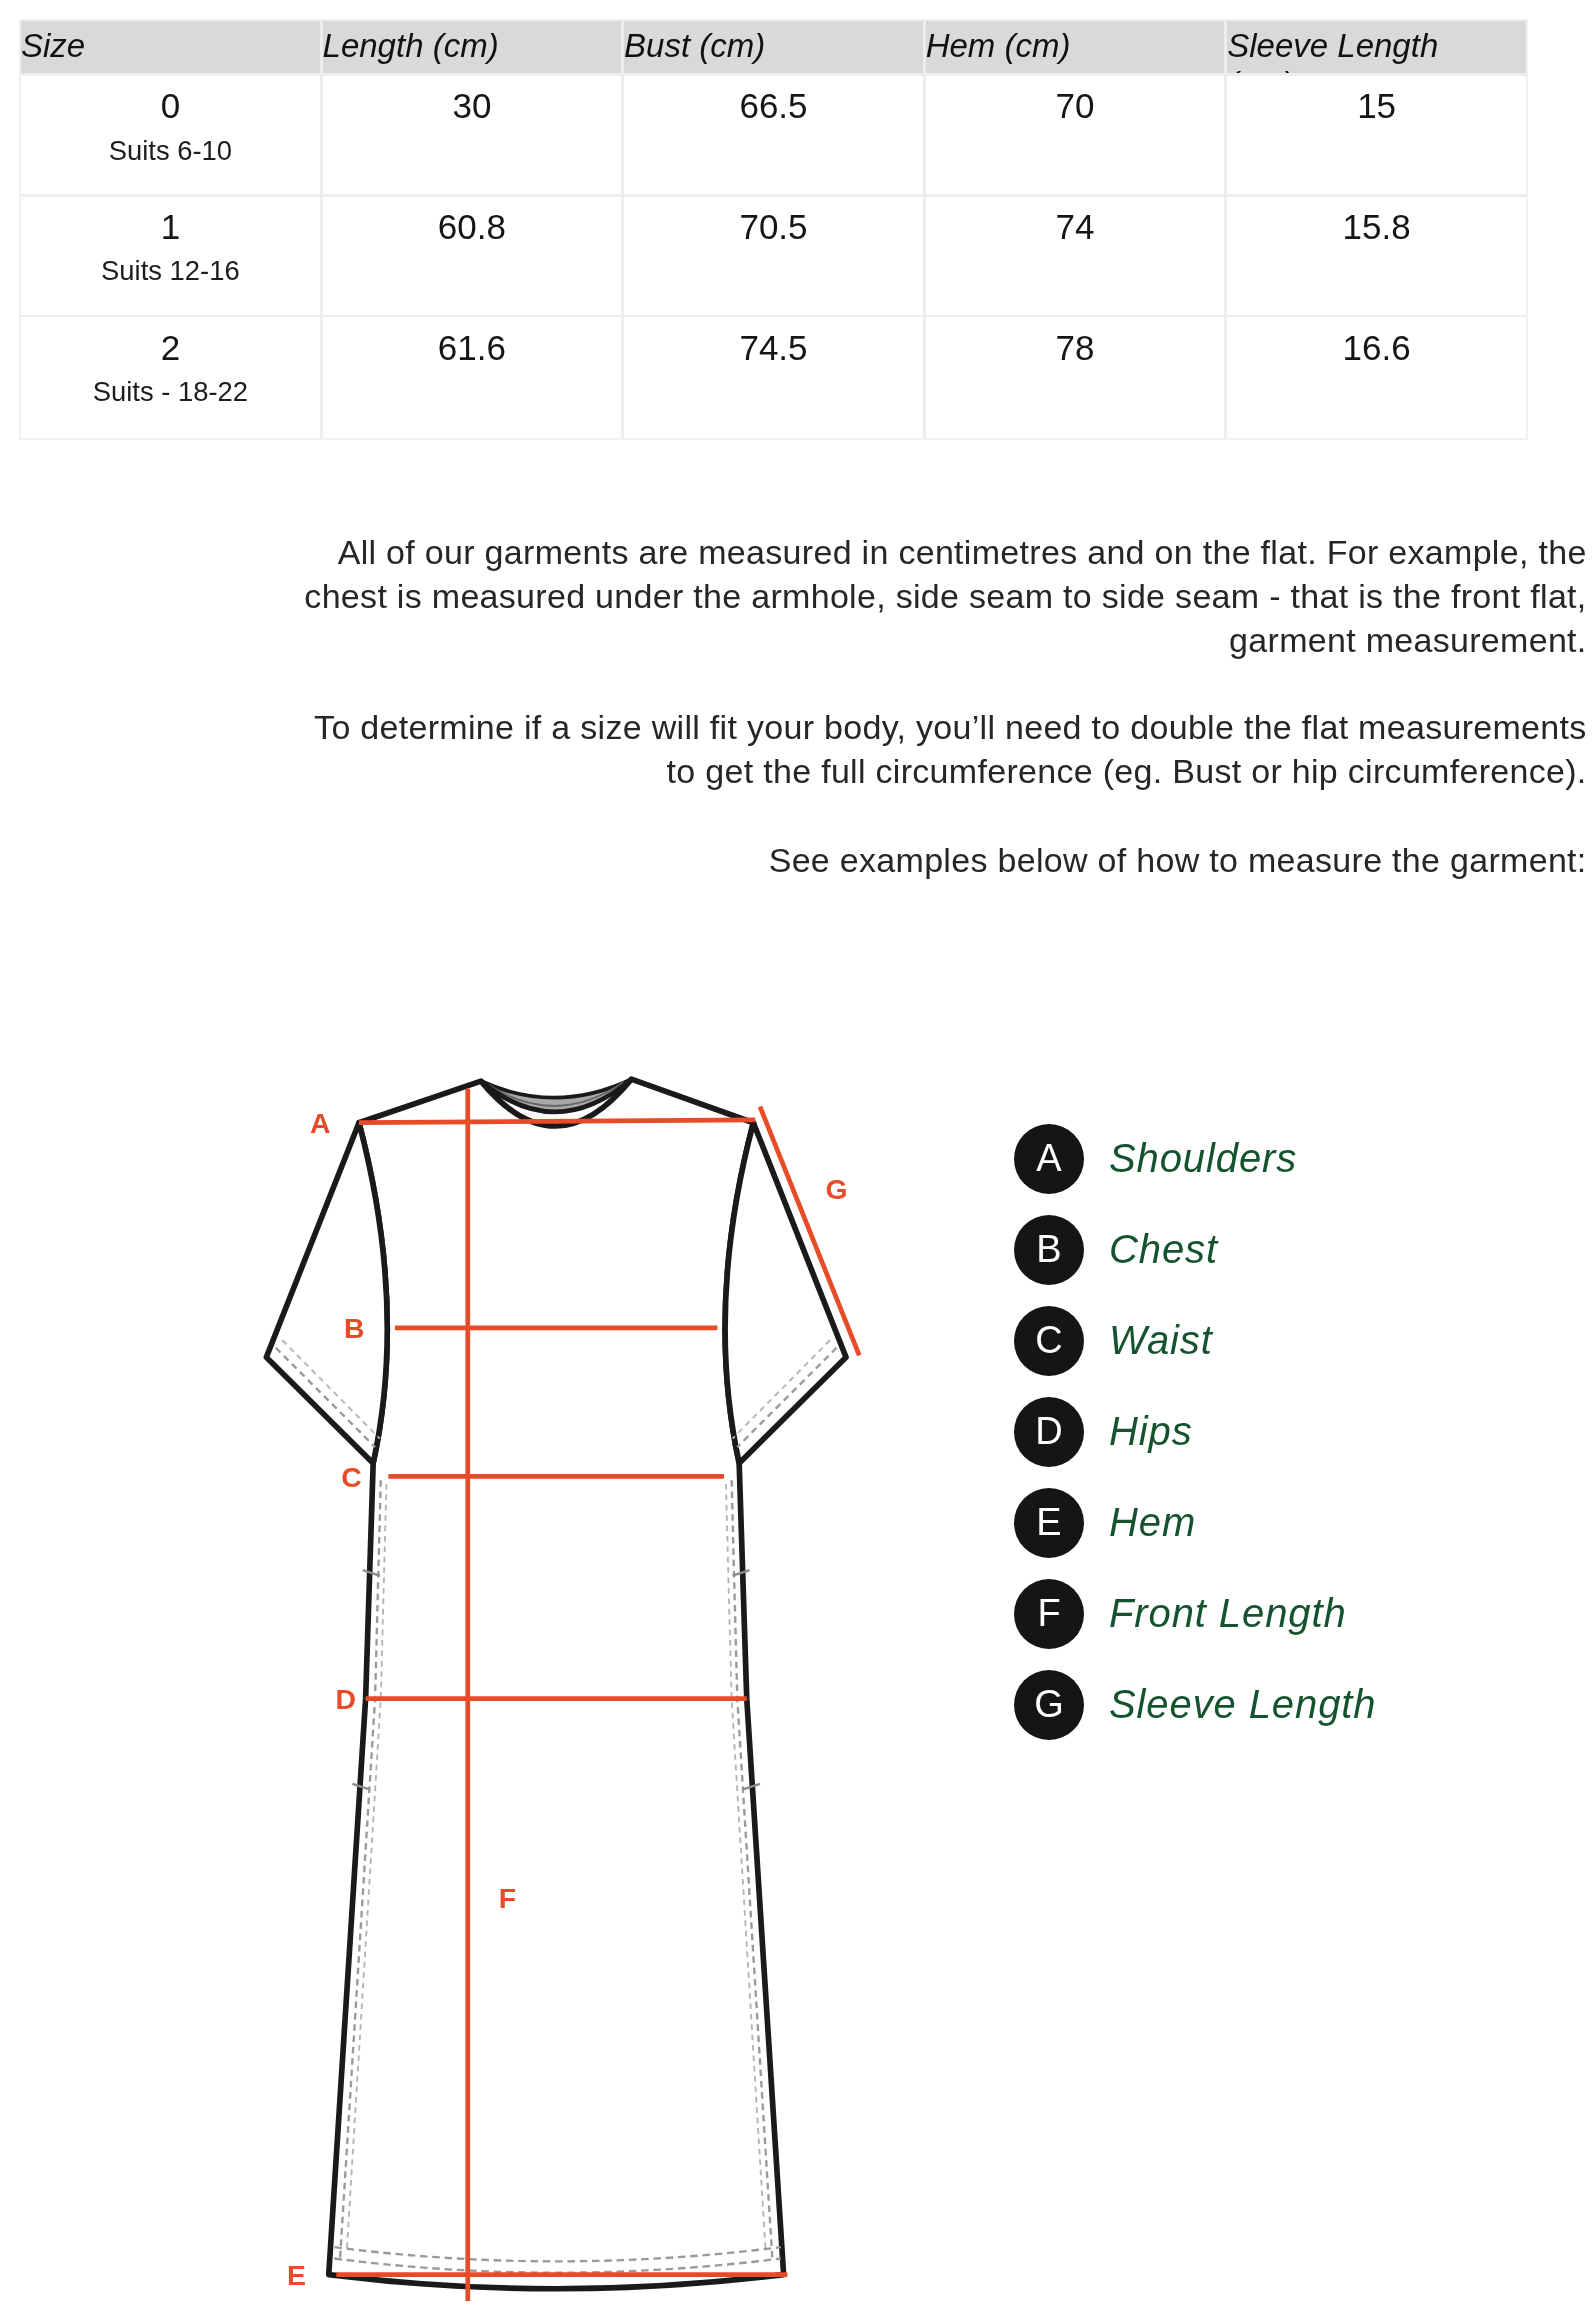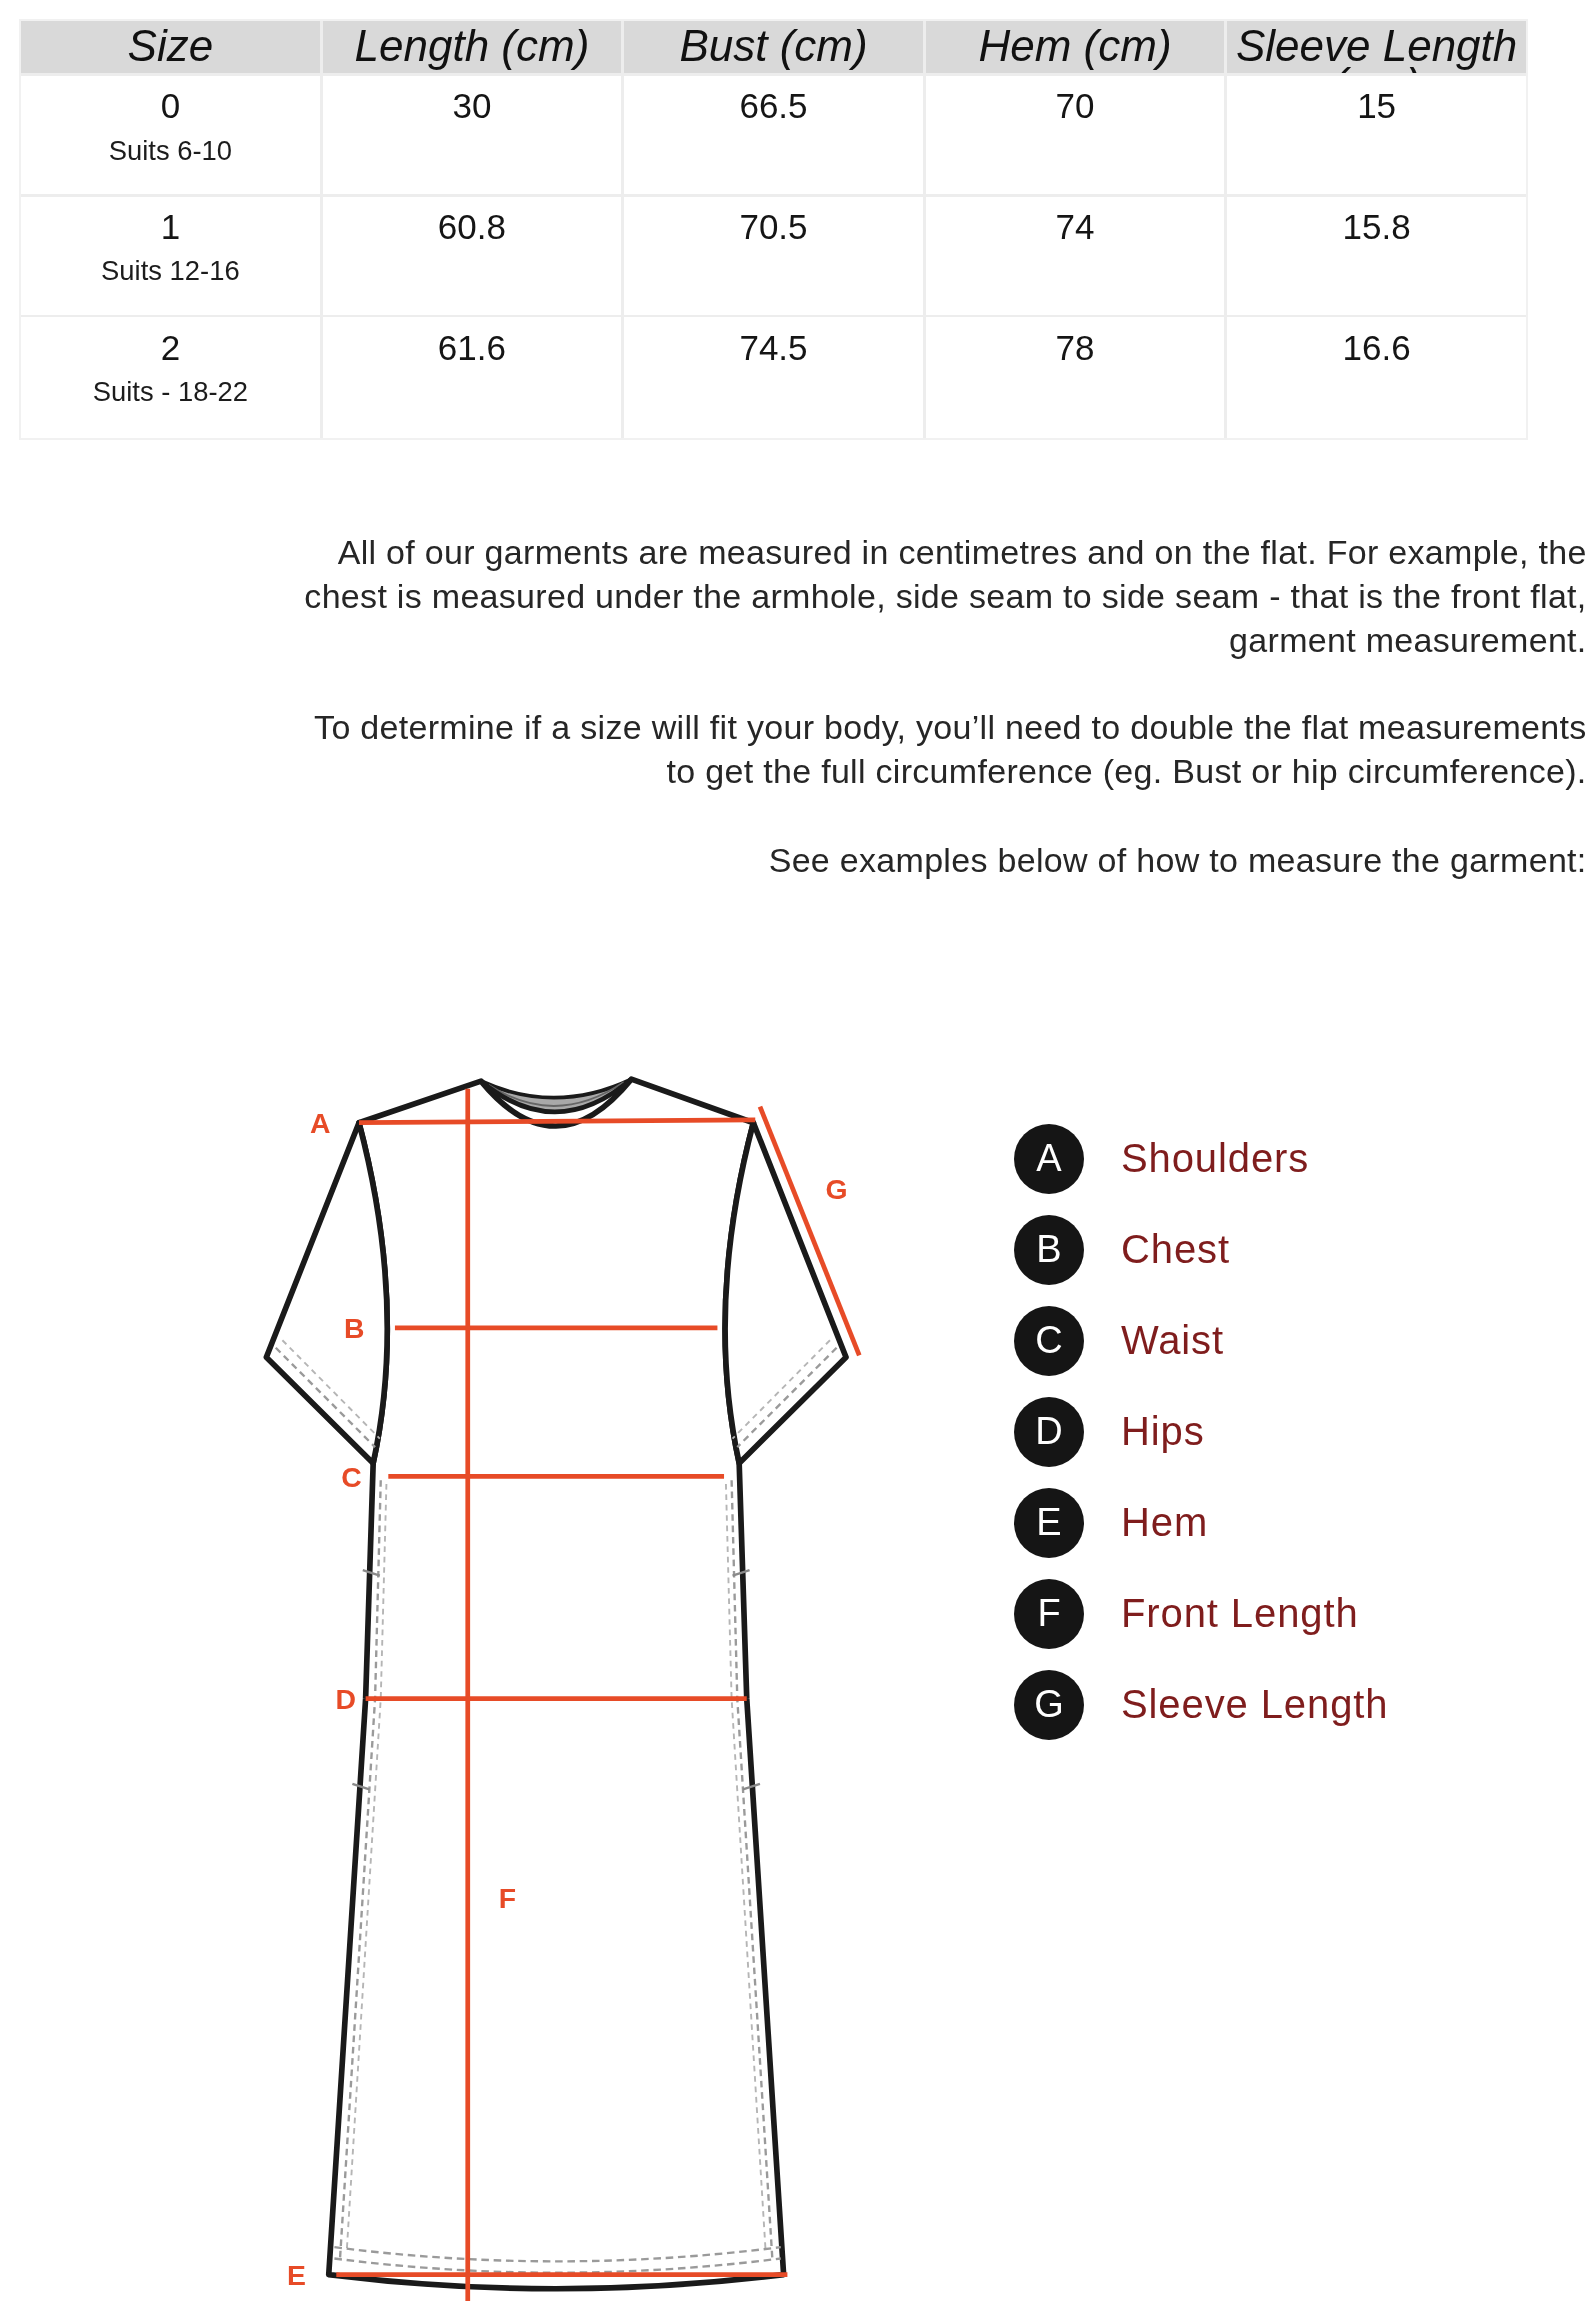--- a/index.html
+++ b/index.html
@@ -17,23 +17,22 @@
     display:grid;
     grid-template-columns:repeat(5,1fr);
     grid-template-rows:52px 118px 118px 121px;
     gap:2.8px;
     background:#ededed;
     border:2.8px solid #f1f1f1;
   }
   .size-table .hcell{
     background:#d9d9d9;
     font-style:italic;
-    font-size:44px;
+    font-size:33px;
     line-height:38px;
-    text-align:center;
     padding-top:5.7px;
     white-space:pre-line;
     overflow:hidden;
     color:#111;
   }
   .size-table .cell{
     background:#ffffff;
     text-align:center;
     font-size:35px;
     padding-top:10.4px;
@@ -79,25 +78,26 @@
   }
   .legend-circle{
     width:70px;height:70px;border-radius:50%;
     background:#151515;
     color:#ffffff;
     font-size:38px;font-weight:300;
     display:flex;align-items:center;justify-content:center;
     flex:0 0 70px;
   }
   .legend-label{
-    margin-left:37px;
+    margin-left:25px;
     font-size:40px;
+    font-style:italic;
     font-weight:300;
     letter-spacing:0.9px;
-    color:#7f1d1d;
+    color:#14532d;
   }
 </style>
 </head>
 <body>
 
 <div class="page">
 
   <div class="size-table">
     <div class="hcell">Size</div>
     <div class="hcell">Length (cm)</div>

